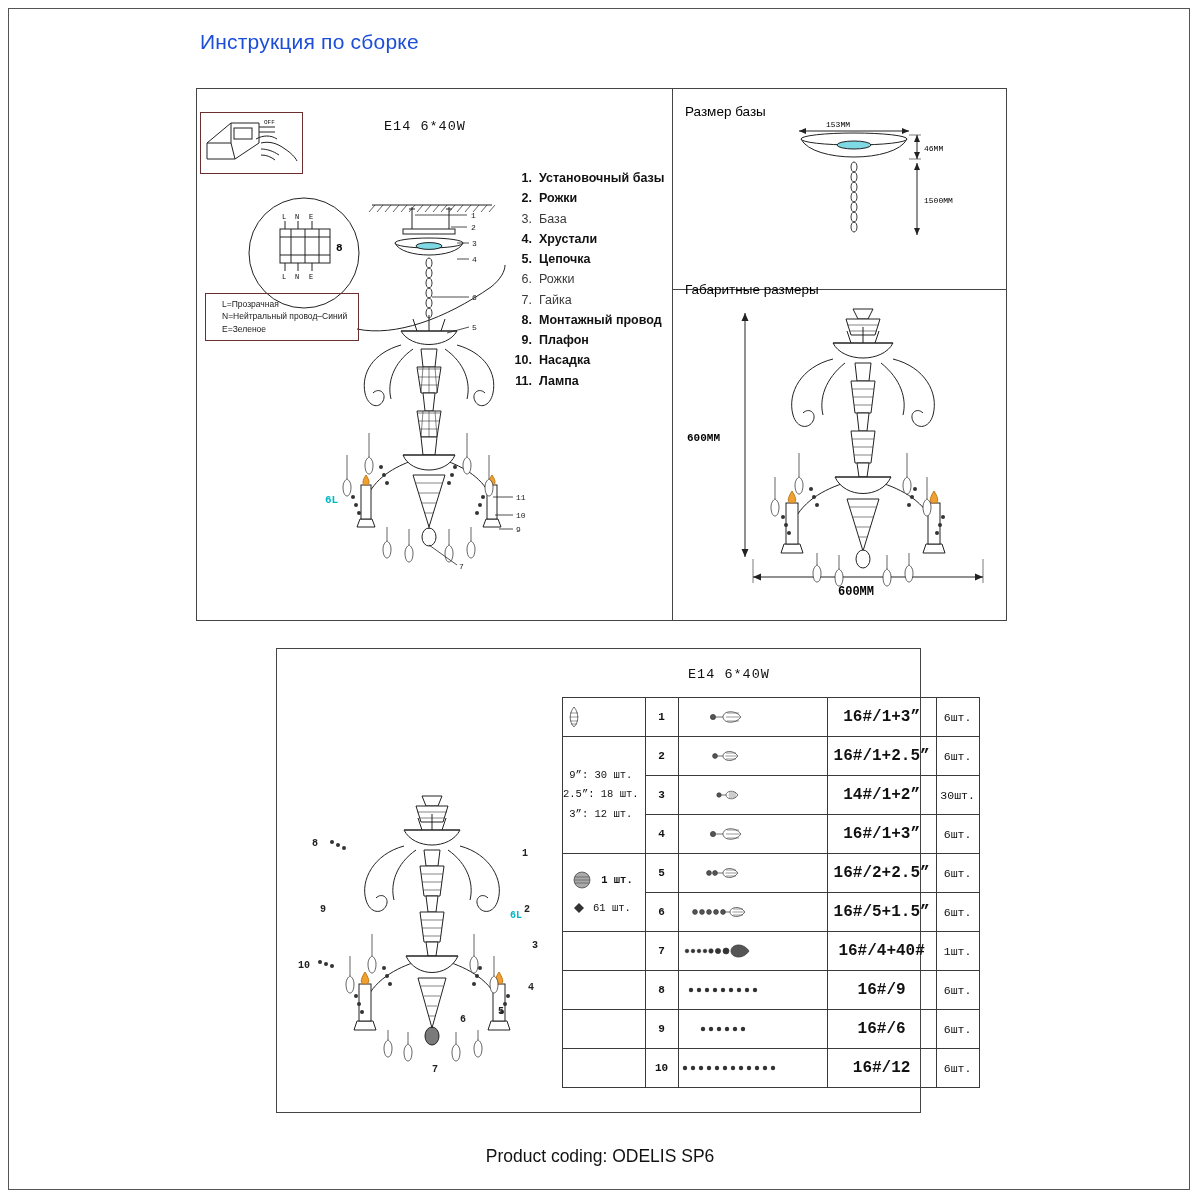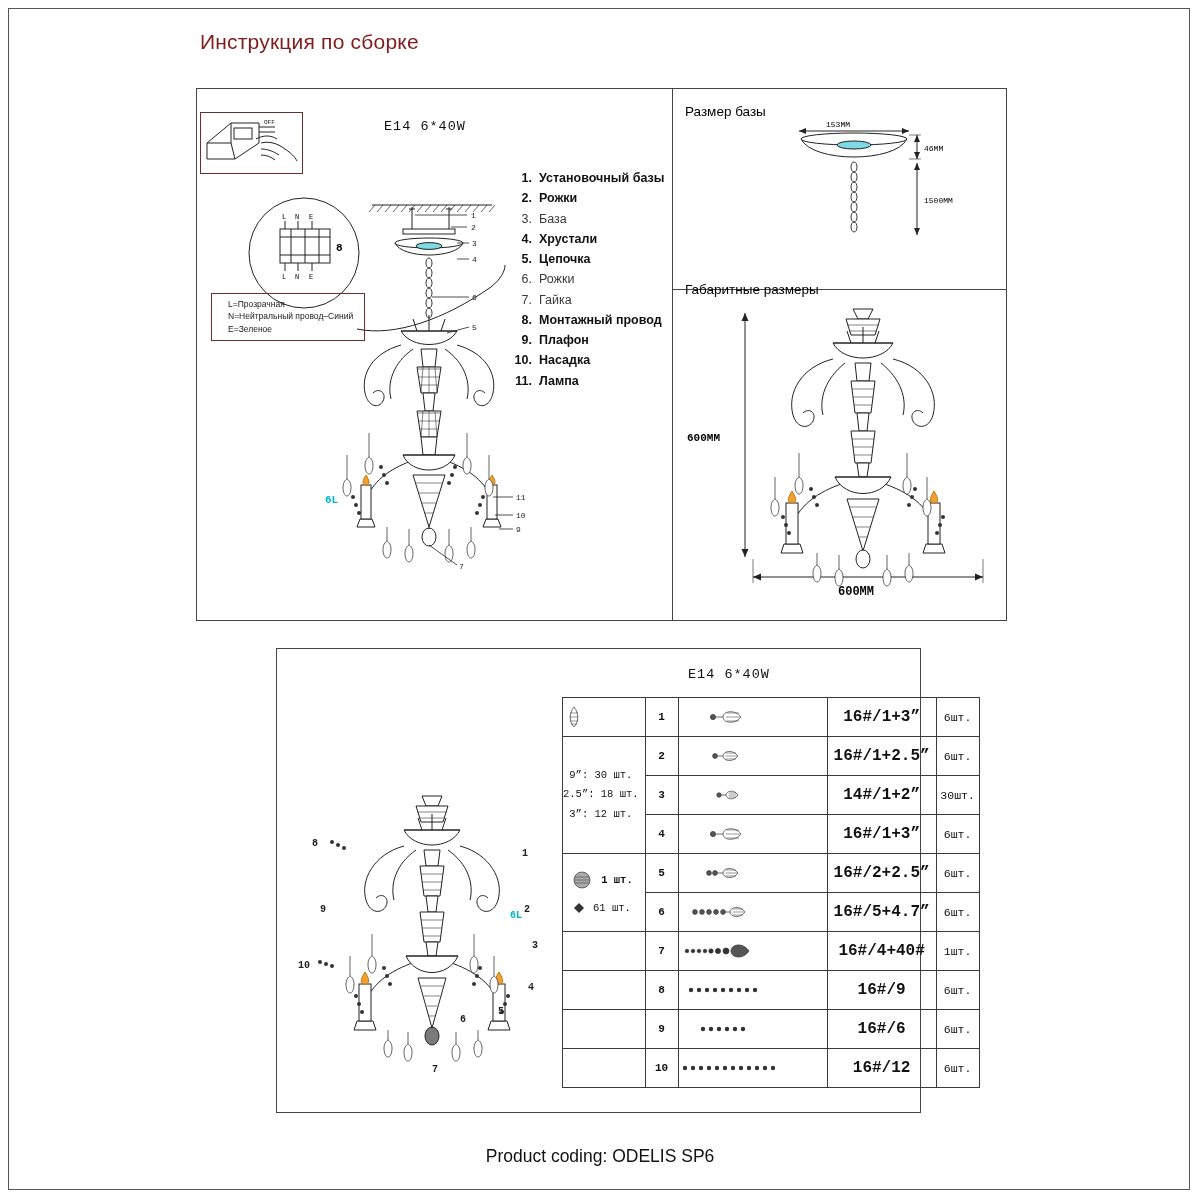--- a/index.html
+++ b/index.html
@@ -20,21 +20,21 @@
     left: 8px; top: 8px;
     width: 1182px; height: 1182px;
     border: 1px solid #555;
     box-sizing: border-box;
   }
   .title {
     position: absolute;
     left: 200px; top: 30px;
     font-size: 21px;
     font-family: "Liberation Sans", sans-serif;
-    color: #7f1d1d;
+    color: #1d4ed8;
     letter-spacing: 0.2px;
   }
   
   .top-left-panel {
     position: absolute;
     left: 196px; top: 88px;
     width: 477px; height: 533px;
     border: 1px solid #444;
     box-sizing: border-box;
   }
@@ -206,21 +206,21 @@
     <text x="40" y="88" font-size="7" font-family="Liberation Mono, monospace">L</text>
     <text x="53" y="88" font-size="7" font-family="Liberation Mono, monospace">N</text>
     <text x="67" y="88" font-size="7" font-family="Liberation Mono, monospace">E</text>
     <text x="94" y="60" font-size="11" font-weight="bold" font-family="Liberation Mono, monospace">8</text>
   </svg>
 
   <svg style="position:absolute; left:108px; top:120px;" width="230" height="130" viewBox="0 0 230 130">
     <path d="M52 120 C90 128 140 110 186 78 C196 70 200 62 200 56" fill="none" stroke="#222" stroke-width="1"></path>
   </svg>
 
-  <div class="wire-legend-box" style="left:14px; top:204px;padding-left:16px;">
+  <div class="wire-legend-box" style="left:8px; top:204px;padding-left:16px;">
     <div>L=Прозрачная</div>
     <div>N=Нейтральный провод–Синий</div>
     <div>E=Зеленое</div>
   </div>
 
   <div class="e14-label" style="left:187px; top:30px;">E14  6*40W</div>
 
   <svg style="position:absolute; left:120px; top:108px;" width="300" height="410" viewBox="0 0 300 410">
     <g stroke="#222" stroke-width="1" fill="none">
 
@@ -764,21 +764,21 @@
               <circle cx="23" cy="12" r="2.4" fill="#555"></circle>
           <circle cx="30" cy="12" r="2.4" fill="#555"></circle>
               <circle cx="37" cy="12" r="2.4" fill="#555"></circle>
           <circle cx="44" cy="12" r="2.4" fill="#555"></circle>
           <line x1="46" y1="12" x2="51" y2="12"></line>
           <path d="M51 12 C51 7 61 5 66 12 C61 19 51 17 51 12 Z" fill="#fff"></path>
           <path d="M54 9 H64 M53.5 12 H65 M54 15 H64" stroke-width="0.5"></path>
         </g>
       </svg>
     </td>
-    <td class="ct-code">16#/5+4.7”</td>
+    <td class="ct-code">16#/5+1.5”</td>
     <td class="ct-qty">6шт.</td>
   </tr>
   <tr>
     <td class="ct-icon"></td>
     <td class="ct-no">7</td>
     <td class="ct-pic">
       <svg width="116" height="24" viewBox="0 0 116 24">
         <g stroke="#333" stroke-width="0.7" fill="none">
           <circle cx="8" cy="12" r="1.8" fill="#333"></circle>
               <circle cx="14" cy="12" r="1.8" fill="#333"></circle>

